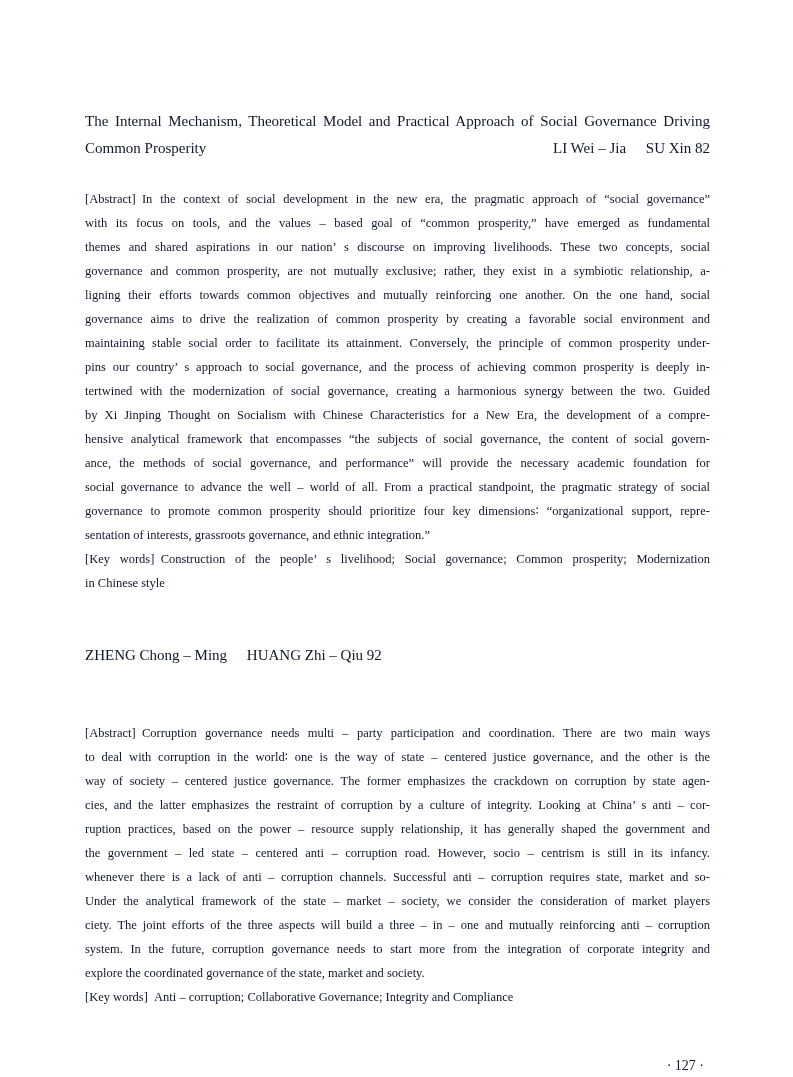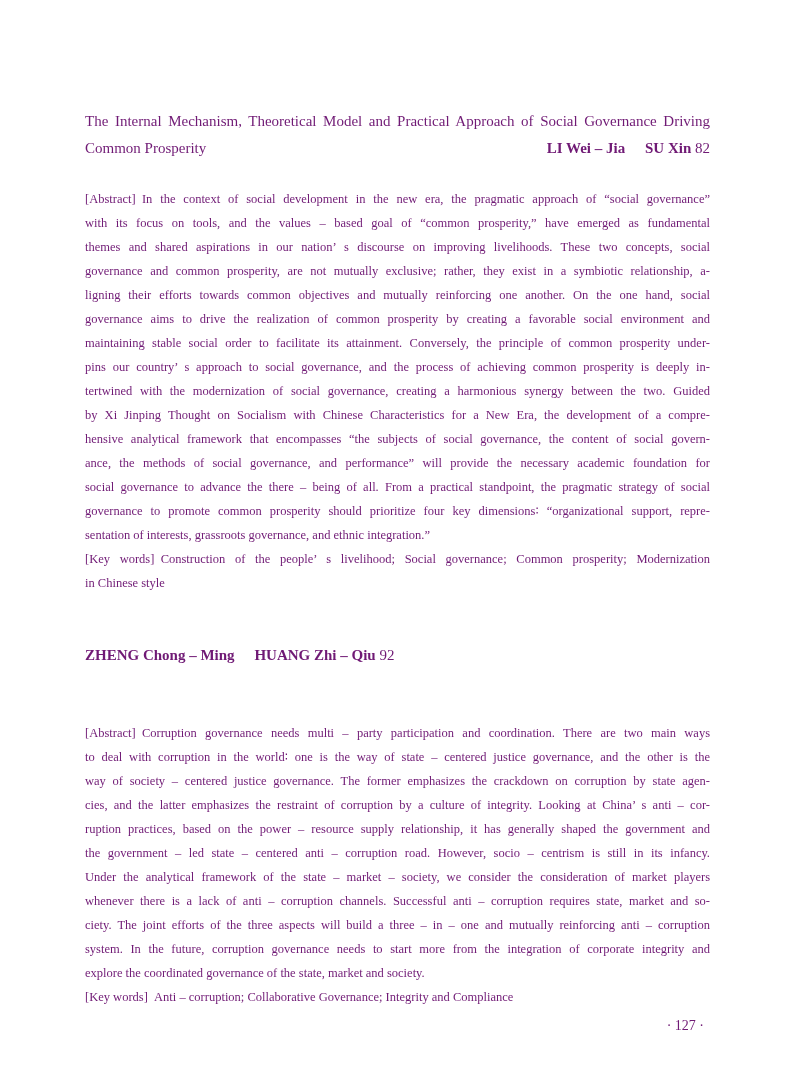--- a/index.html
+++ b/index.html
@@ -1,40 +1,40 @@
 <!DOCTYPE html>
 <html><head>
 <meta charset="utf-8">
 <style>
   html,body{margin:0;padding:0;background:#e8e8e8;}
   .page{
     position:relative;
     width:793px;height:1077px;
     background:#ffffff;
     font-family:"Liberation Serif","DejaVu Serif","DejaVu Sans",serif;
-    color:#701a75;
+    color:#0f172a;
     overflow:hidden;
   }
   .content{position:absolute;left:85px;width:625px;}
   
   .tblock{position:absolute;left:0;width:625px;}
   .tln{height:27px;line-height:27px;font-size:15px;overflow:hidden;}
   .tln.j{text-align:justify;text-align-last:justify;}
   .trow{display:flex;justify-content:space-between;align-items:baseline;text-align:center;}
   .authors{white-space:nowrap;}
-  .aname{font-weight:700;}
+  .aname{font-weight:400;}
   .aname + .aname{margin-left:16px;}
   .apg{font-weight:400;}
   
   .ablock{position:absolute;left:0;width:625px;}
   .ln{height:24px;line-height:24px;font-size:12.5px;overflow:hidden;white-space:normal;}
   .ln.j{text-align:justify;text-align-last:justify;}
   
   .pgnum{
-    position:absolute;top:1016px;left:85px;width:625px;
+    position:absolute;top:1056px;left:85px;width:625px;
     text-align:right;padding-right:6px;box-sizing:border-box;
     font-size:14px;line-height:20px;
   }
 </style>
 </head>
 <body>
 
 <div class="page">
   <div class="content">
 
@@ -56,21 +56,21 @@
       <div class="ln j">themes and shared aspirations in our nation’ s discourse on improving livelihoods. These two concepts, social</div>
       <div class="ln j">governance and common prosperity, are not mutually exclusive; rather, they exist in a symbiotic relationship, a-</div>
       <div class="ln j">ligning their efforts towards common objectives and mutually reinforcing one another. On the one hand, social</div>
       <div class="ln j">governance aims to drive the realization of common prosperity by creating a favorable social environment and</div>
       <div class="ln j">maintaining stable social order to facilitate its attainment. Conversely, the principle of common prosperity under-</div>
       <div class="ln j">pins our country’ s approach to social governance, and the process of achieving common prosperity is deeply in-</div>
       <div class="ln j">tertwined with the modernization of social governance, creating a harmonious synergy between the two. Guided</div>
       <div class="ln j">by Xi Jinping Thought on Socialism with Chinese Characteristics for a New Era, the development of a compre-</div>
       <div class="ln j">hensive analytical framework that encompasses “the subjects of social governance, the content of social govern-</div>
       <div class="ln j">ance, the methods of social governance, and performance” will provide the necessary academic foundation for</div>
-      <div class="ln j">social governance to advance the there – being of all. From a practical standpoint, the pragmatic strategy of social</div>
+      <div class="ln j">social governance to advance the well – world of all. From a practical standpoint, the pragmatic strategy of social</div>
       <div class="ln j">governance to promote common prosperity should prioritize four key dimensions∶ “organizational support, repre-</div>
       <div class="ln">sentation of interests, grassroots governance, and ethnic integration.”</div>
       <div class="ln j">[Key words] Construction of the people’ s livelihood; Social governance; Common prosperity; Modernization</div>
       <div class="ln">in Chinese style</div>
     </div>
 
     <div class="tblock" style="top:642px;">
       <div class="tln trow">
         <span class="authors">
           <span class="aname">ZHENG Chong – Ming</span>
@@ -80,22 +80,22 @@
       </div>
     </div>
 
     <div class="ablock" style="top:721px;">
       <div class="ln j">[Abstract] Corruption governance needs multi – party participation and coordination. There are two main ways</div>
       <div class="ln j">to deal with corruption in the world∶ one is the way of state – centered justice governance, and the other is the</div>
       <div class="ln j">way of society – centered justice governance. The former emphasizes the crackdown on corruption by state agen-</div>
       <div class="ln j">cies, and the latter emphasizes the restraint of corruption by a culture of integrity. Looking at China’ s anti – cor-</div>
       <div class="ln j">ruption practices, based on the power – resource supply relationship, it has generally shaped the government and</div>
       <div class="ln j">the government – led state – centered anti – corruption road. However, socio – centrism is still in its infancy.</div>
+      <div class="ln j">whenever there is a lack of anti – corruption channels. Successful anti – corruption requires state, market and so-</div>
       <div class="ln j">Under the analytical framework of the state – market – society, we consider the consideration of market players</div>
-      <div class="ln j">whenever there is a lack of anti – corruption channels. Successful anti – corruption requires state, market and so-</div>
       <div class="ln j">ciety. The joint efforts of the three aspects will build a three – in – one and mutually reinforcing anti – corruption</div>
       <div class="ln j">system. In the future, corruption governance needs to start more from the integration of corporate integrity and</div>
       <div class="ln">explore the coordinated governance of the state, market and society.</div>
       <div class="ln">[Key words] Anti – corruption; Collaborative Governance; Integrity and Compliance</div>
     </div>
 
   </div>
 
   <div class="pgnum">· 127 ·</div>
 </div>

